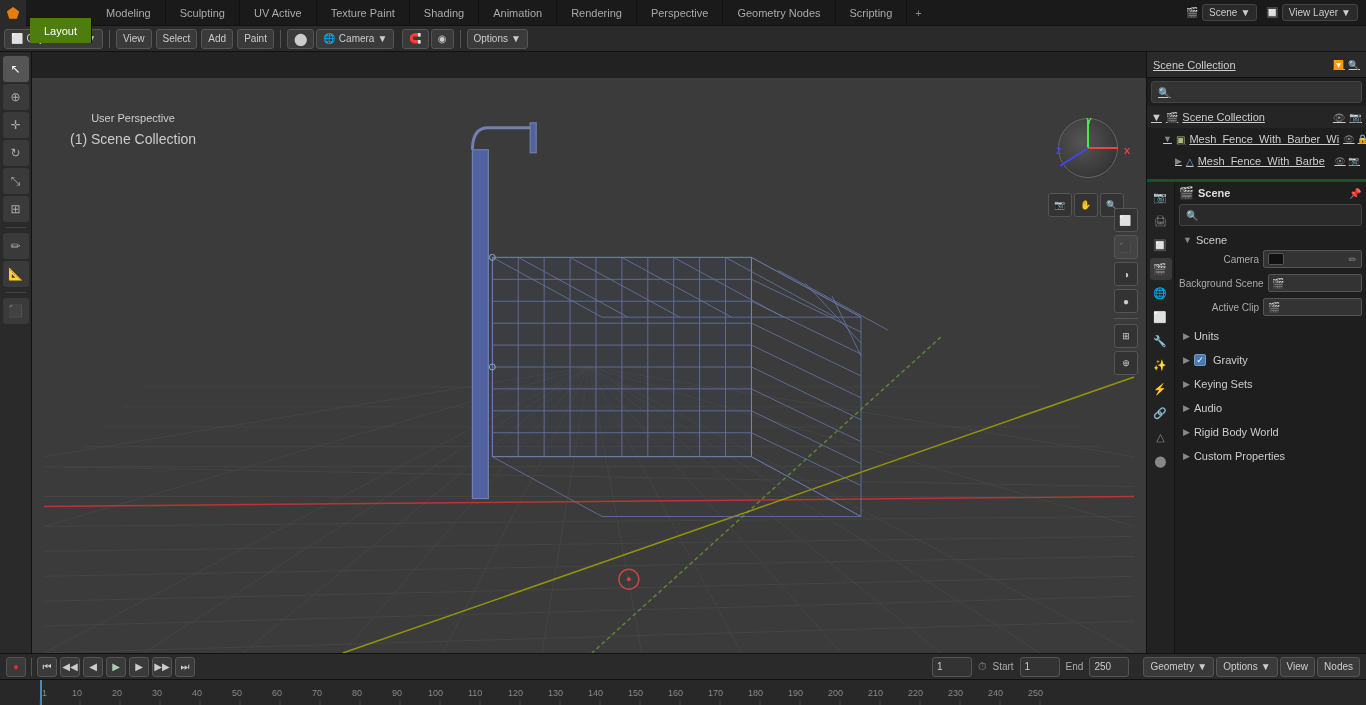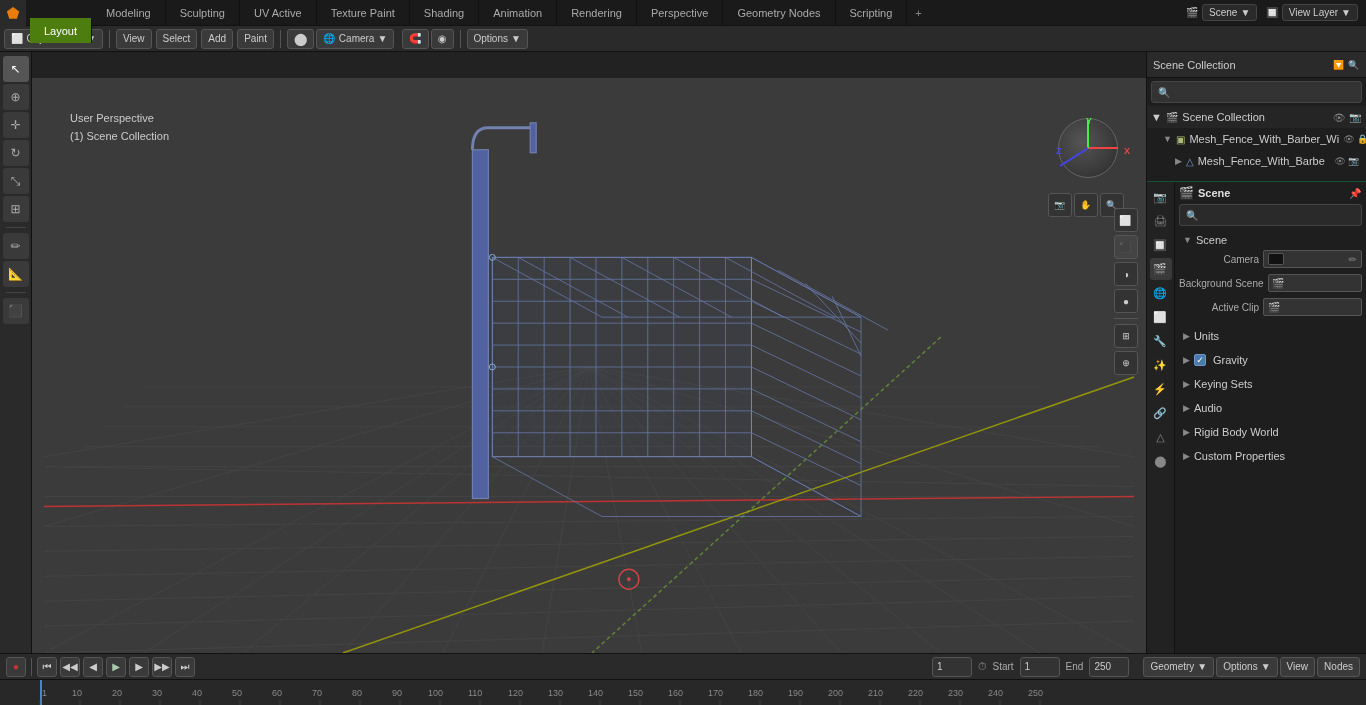--- a/index.html
+++ b/index.html
@@ -150,20 +150,21 @@
       color: #aaa;
     }
     .tool-btn.active { background: #555; color: #fff; }
 
     
     .viewport {
       flex: 1;
       background: #3a3a3a;
       position: relative;
       overflow: hidden;
+      text-align: center;
     }
     .viewport-header {
       position: absolute;
       top: 0; left: 0; right: 0;
       height: 26px;
       background: rgba(30,30,30,0.85);
       display: flex;
       align-items: center;
       padding: 0 6px;
       gap: 4px;
@@ -226,22 +227,23 @@
       width: 220px;
       background: #1e1e1e;
       border-left: 1px solid #111;
       display: flex;
       flex-direction: column;
     }
 
     
     .outliner {
       height: 130px;
-      border-bottom: 1px solid #14532d;
+      border-bottom: 3px solid #14532d;
       overflow: hidden;
+      text-decoration: underline;
     }
     .outliner-header {
       height: 26px;
       background: #2a2a2a;
       display: flex; align-items: center; justify-content: space-between;
       padding: 0 6px;
       border-bottom: 1px solid #111;
     }
     .outliner-header-title { font-size: 11px; color: #ccc; }
     .outliner-header-icons { display: flex; gap: 4px; }
@@ -643,21 +645,21 @@
 
         <circle cx="587" cy="503" r="10" fill="none" stroke="#cc4444" stroke-width="1.5"></circle>
         <circle cx="587" cy="503" r="2" fill="#cc4444"></circle>
 
         <circle cx="450" cy="290" r="3" fill="none" stroke="#88aacc" stroke-width="1"></circle>
         <circle cx="450" cy="180" r="3" fill="none" stroke="#88aacc" stroke-width="1"></circle>
       </svg>
 
       <div class="viewport-info">
         <div style="font-size:11px;color:#ccc;">User Perspective</div>
-        <div style="font-size:11px;color:#ccc;">(1) Scene Collection</div>
+        <div style="font-size:14px;color:#ccc;">(1) Scene Collection</div>
       </div>
 
       <div class="viewport-gizmo">
         <div class="nav-gizmo-sphere">
           <div class="nav-gizmo-circle"></div>
 
           <span class="nav-axis nav-x">X</span>
           <span class="nav-axis nav-y">Y</span>
           <span class="nav-axis nav-z">Z</span>
 

